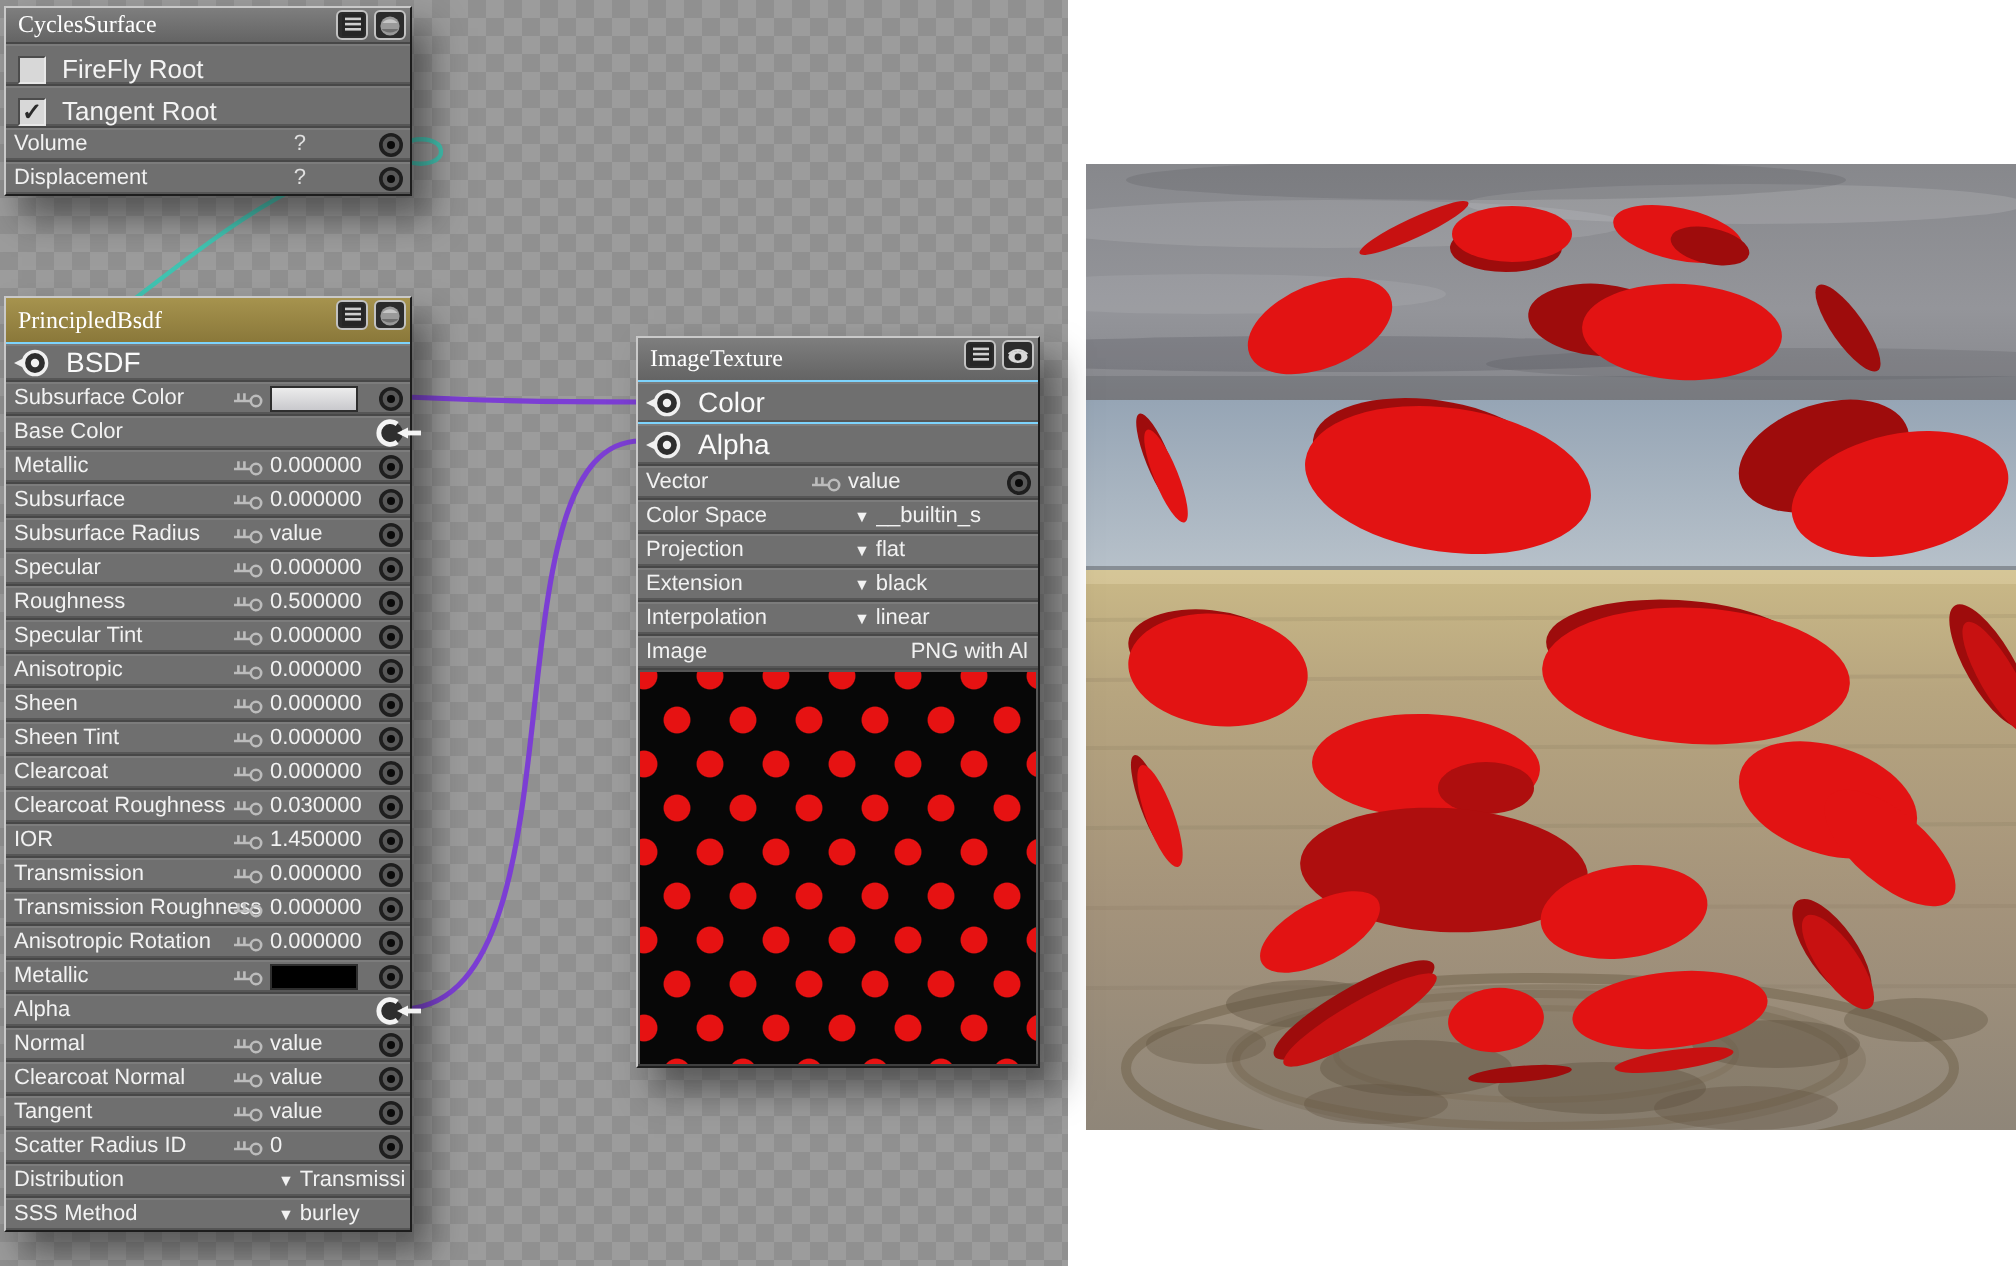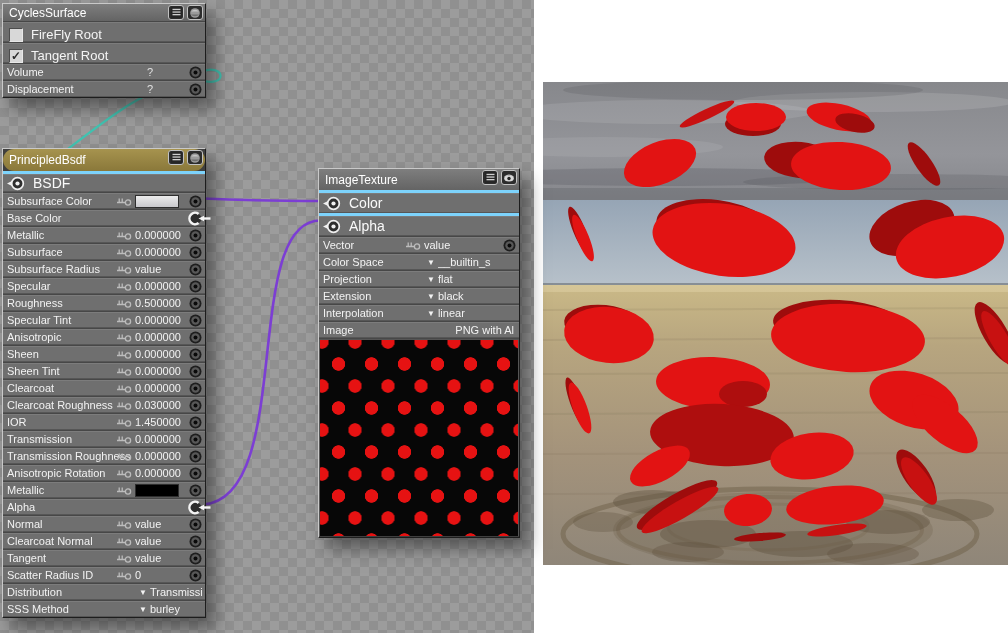--- a/index.html
+++ b/index.html
@@ -11,34 +11,34 @@
     background-color:#909090;
     background-image:conic-gradient(#9c9c9c 25%,#909090 0 50%,#9c9c9c 0 75%,#909090 0);
     background-size:18px 18px;}
   svg.wires{position:absolute;left:0;top:0;z-index:1;pointer-events:none;}
 
   
   .node{position:absolute;z-index:2;background:#3f3f3f;
     border:1px solid;border-color:#c9c9c9 #1d1d1d #1d1d1d #c9c9c9;
     box-shadow:9px 11px 16px rgba(25,25,25,.5);box-sizing:border-box;}
   .ntitle{position:relative;background:linear-gradient(#7e7e7e,#646464);
-    color:#fff;display:flex;align-items:center;}
-  .ntitle.gold{background:linear-gradient(#a6934e,#8a783a);border-radius:11px;}
+    color:#fff;display:flex;align-items:center;font-family:Liberation Serif, serif;}
+  .ntitle.gold{background:linear-gradient(#a6934e,#8a783a);}
   .ntext{font-size:12px;padding-left:6px;white-space:nowrap;}
   .hicons{position:absolute;right:2px;top:1px;display:flex;gap:3px;}
   .hicon{width:16px;height:15px;background:#2c2c2c;border:1px solid #c2c2c2;
     border-radius:3px;display:flex;align-items:center;justify-content:center;box-sizing:border-box;}
   .tgrow{position:relative;height:20px;background:#6f6f6f;border-top:1px solid #474747;
     display:flex;align-items:flex-end;color:#f4f4f4;
     box-shadow:inset 0 1px 0 rgba(255,255,255,.09), inset 0 -1px 0 rgba(0,0,0,.22);}
   .cbox{width:14px;height:14px;margin-left:6px;background:#d8d8d8;
     border:1px solid;border-color:#4c4c4c #e8e8e8 #e8e8e8 #4c4c4c;
     font-size:12px;font-weight:bold;color:#2b2b2b;line-height:13px;text-align:center;box-sizing:border-box;}
   .tglabel{font-size:13px;margin-left:8px;white-space:nowrap;}
-  .nout{position:relative;background:#6f6f6f;border-top:3px solid #7dd3fc;
+  .nout{position:relative;background:#6f6f6f;border-top:1px solid #7dd3fc;
     display:flex;align-items:center;color:#fafafa;
     box-shadow:inset 0 1px 0 rgba(255,255,255,.09), inset 0 -1px 0 rgba(0,0,0,.22);}
   .outlabel{font-size:14px;margin-left:8px;white-space:nowrap;}
   .nout svg{margin-left:4px;}
   .nrow{position:relative;height:16px;background:#6f6f6f;border-top:1px solid #474747;
     color:#f2f2f2;font-size:11px;
     box-shadow:inset 0 1px 0 rgba(255,255,255,.09), inset 0 -1px 0 rgba(0,0,0,.22);}
   .rlabel{position:absolute;left:4px;top:0;line-height:16px;white-space:nowrap;}
   .rgrp{position:absolute;top:0;height:16px;display:flex;align-items:center;gap:3px;}
   .rgrp.kv{left:113px;right:2px;}

